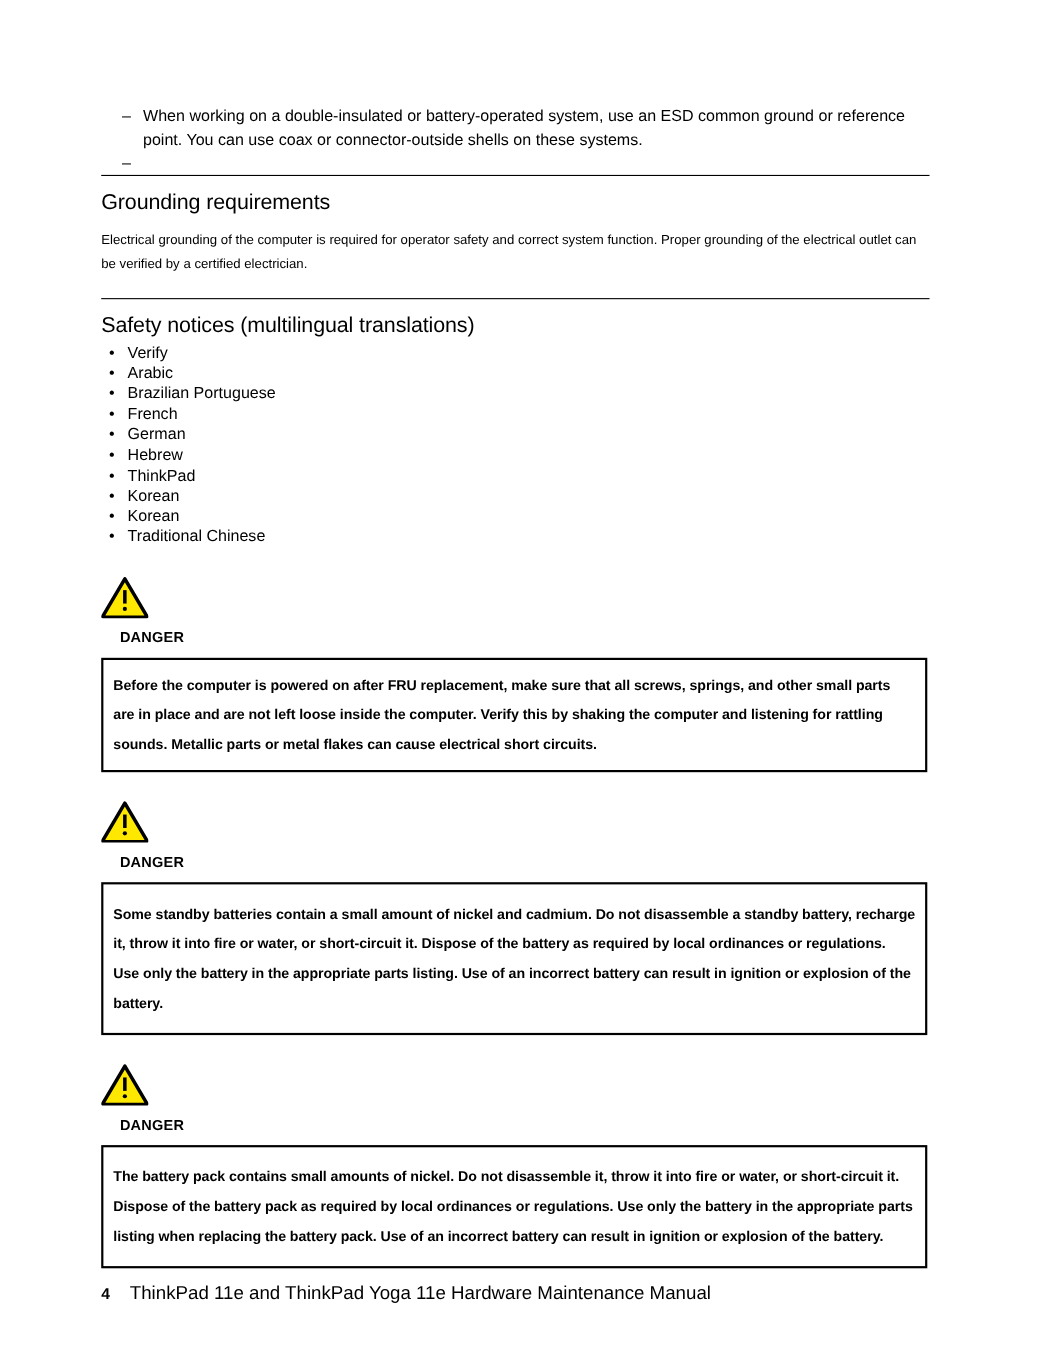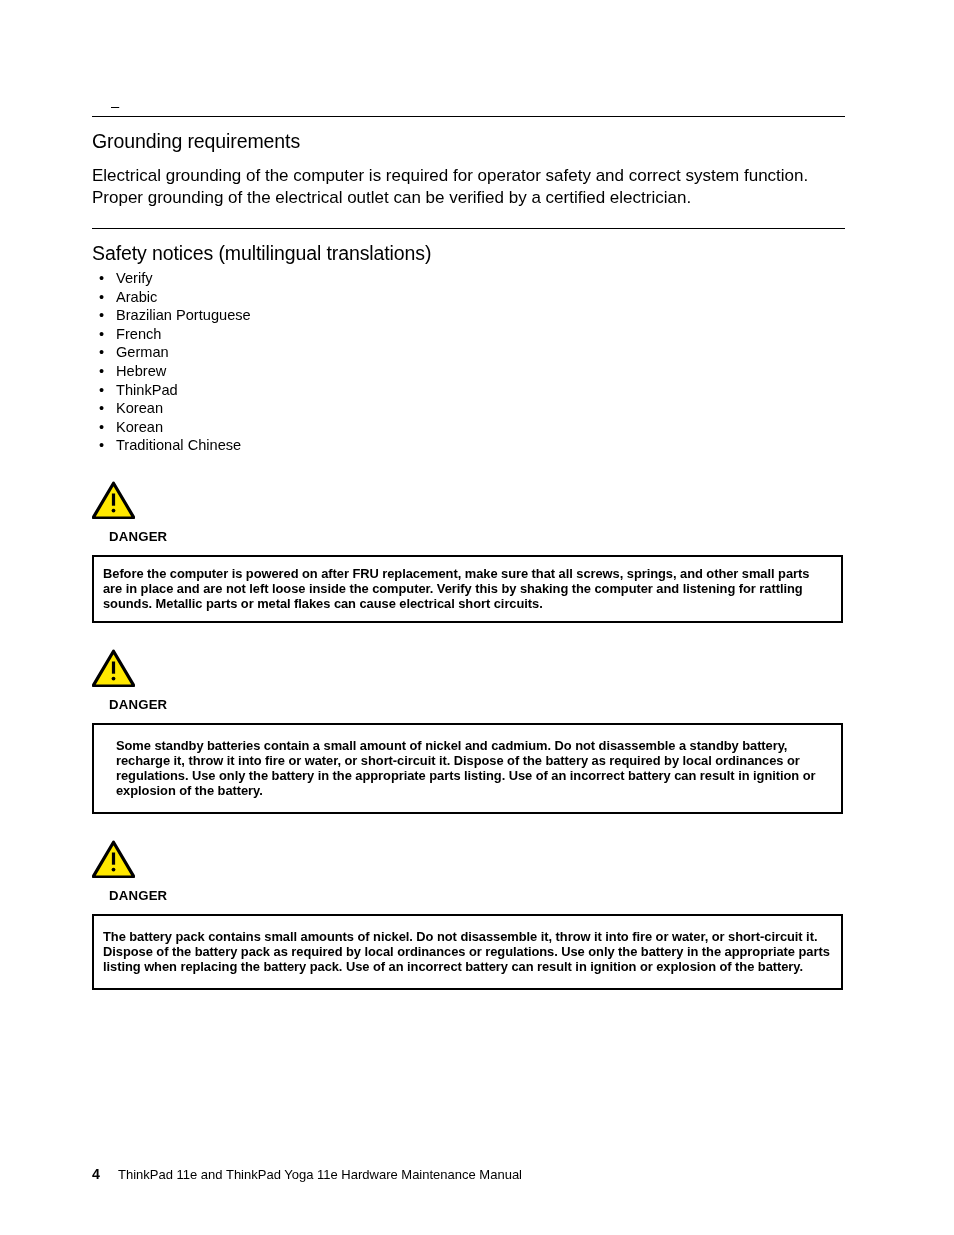--- a/index.html
+++ b/index.html
@@ -60,21 +60,21 @@
     height: 0;
   }
   h2.heading {
     font-size: 19.5px;
     font-weight: normal;
     margin: 13px 0 0 0;
     padding: 0;
     letter-spacing: -0.1px;
   }
   p.body-text {
-    font-size: 17px;
+    font-size: 12px;
     line-height: 21.5px;
     margin: 12px 0 0 0;
     padding: 0;
   }
 
   
   .bullet-list {
     list-style: none;
     margin: 4px 0 0 0;
     padding: 0;
@@ -110,54 +110,55 @@
     margin-top: 11px;
     border: 2px solid #000;
     box-sizing: border-box;
     width: 751px;
     padding: 8px 9px 9px 9px;
   }
   .danger-box p {
     margin: 0;
     font-size: 12.9px;
     font-weight: bold;
-    line-height: 15px;
+    line-height: 27px;
     letter-spacing: -0.05px;
   }
   .notice-1 .danger-box { padding: 9px 9px 10px 9px; }
-  .notice-2 .danger-box { padding: 13px 9px 14px 22px; }
+  .notice-2 .danger-box { padding: 13px 9px 14px 9px; }
   .notice-3 .danger-box { padding: 13px 9px 14px 9px; }
 
   
   .footer {
     position: absolute;
     left: 92px;
     top: 1166px;
     width: 753px;
     display: flex;
     align-items: baseline;
   }
   .footer-page {
     font-size: 14.2px;
     font-weight: bold;
     width: 26px;
   }
   .footer-title {
-    font-size: 13px;
+    font-size: 17px;
   }
 </style>
 </head>
 <body>
 
 <div class="page">
   <div class="content">
 
     <ul class="dash-list">
       <li class="dash-item">
         <span class="dash-marker">–</span>
+        <span>When working on a double-insulated or battery-operated system, use an ESD common ground or reference point.  You can use coax or connector-outside shells on these systems.</span>
       </li>
       <li class="dash-item">
         <span class="dash-marker">–</span>
       </li>
     </ul>
 
     <div class="section">
       <hr class="rule">
       <h2 class="heading">Grounding requirements</h2>
       <p class="body-text">Electrical grounding of the computer is required for operator safety and correct system function.  Proper grounding of the electrical outlet can be verified by a certified electrician.</p>

